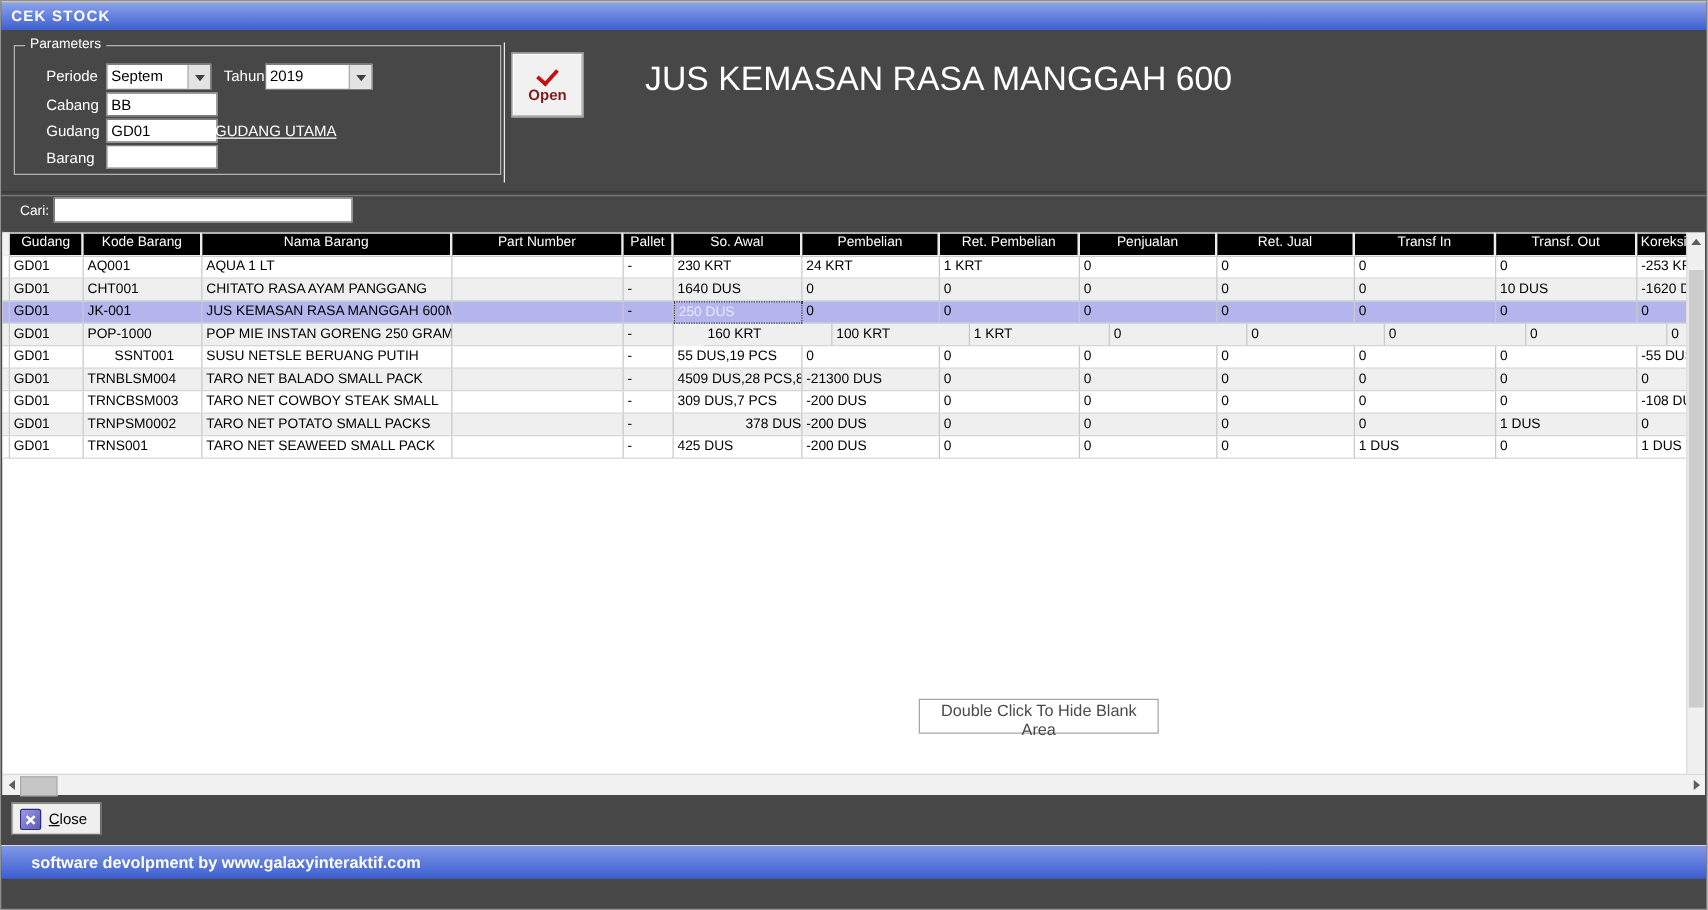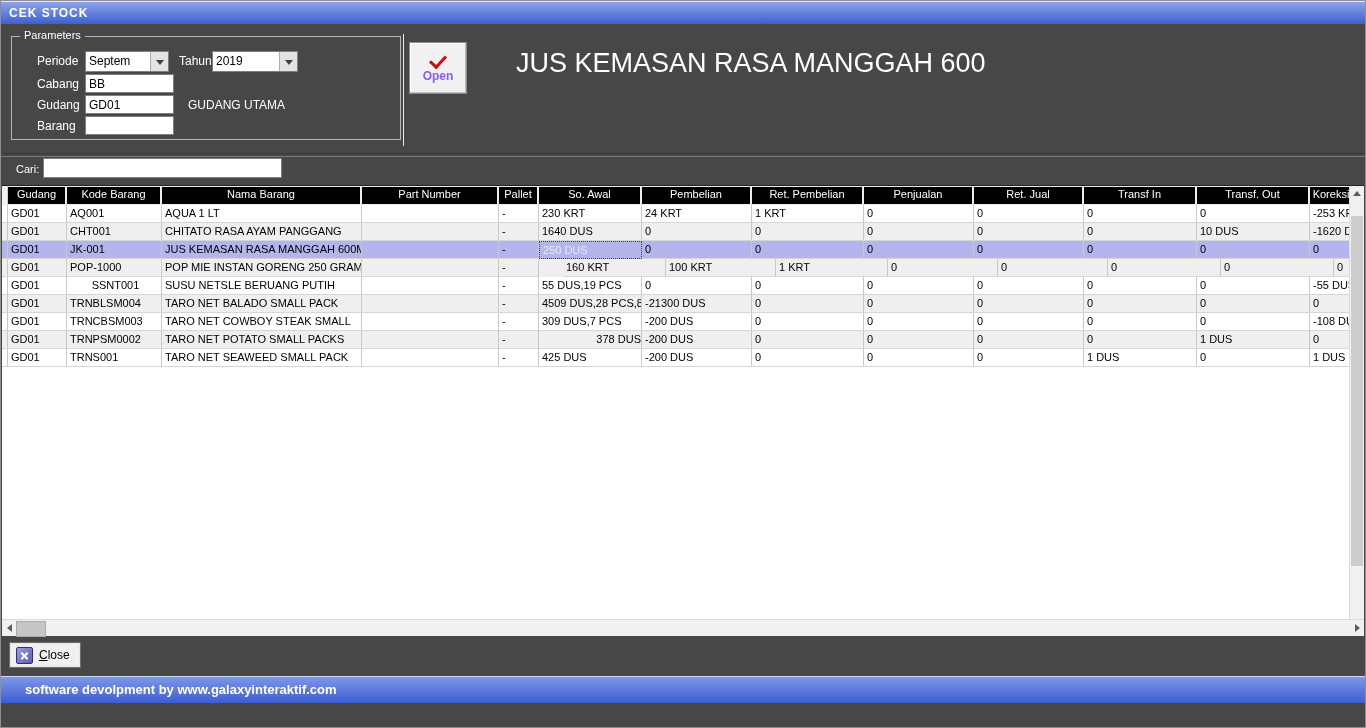--- a/index.html
+++ b/index.html
@@ -37,21 +37,21 @@
   .combo .val{flex:1;font-size:12px;padding:2px 0 0 3px;overflow:hidden;white-space:nowrap;}
   .combo .btn{width:17px;flex:none;background:#e3e3e3;border-left:1px solid #adadad;display:flex;align-items:center;justify-content:center;}
   .combo .btn i{display:block;width:0;height:0;border:4px solid transparent;border-top:5px solid #404040;margin-top:5px;}
 
   .vdivider{position:absolute;left:402px;top:10px;width:1px;height:112px;background:#ececec;}
 
   .openbtn{position:absolute;left:408px;top:18px;width:58px;height:52px;background:#f1f1f1;border:1px solid #8a8a8a;
            display:flex;flex-direction:column;align-items:center;justify-content:center;gap:4px;cursor:default;
            font-family:"Liberation Sans",sans-serif;box-shadow:inset -1px -1px 0 #bdbdbd,inset 1px 1px 0 #ffffff;}
   .check{display:block;width:13px;height:7px;border-left:3px solid #c70f0f;border-bottom:3px solid #c70f0f;transform:rotate(-48deg);margin-top:2px;}
-  .openbtn .lbl{font-weight:bold;font-size:12px;color:#8b5cf6;}
+  .openbtn .lbl{font-weight:bold;font-size:12px;color:#7f1d1d;}
 
   .itemtitle{position:absolute;left:515px;top:24px;color:#fff;font-size:27px;white-space:nowrap;}
   .akhir{position:absolute;left:412px;top:80px;color:#fff;font-size:24px;white-space:nowrap;}
   .akhir .v{margin-left:16px;}
 
   .hdivider{position:absolute;left:0;top:129px;width:100%;height:2px;border-top:1px solid #383838;border-bottom:1px solid #7a7a7a;}
   .cari-label{position:absolute;left:15px;top:139px;color:#fff;font-size:11px;}
   .cari-input{left:42px;top:134px;width:239px;height:20px;}
 
   
@@ -124,21 +124,21 @@
         <span class="btn">
             <i></i>
           </span>
       </div>
 
       <span class="plabel" style="left:25px;top:40px;">Cabang</span>
       <input class="txt" style="left: 73px; top: 37px; width: 89px; height: 19px;" value="BB">
 
       <span class="plabel" style="left:25px;top:61px;">Gudang</span>
       <input class="txt" style="left: 73px; top: 58px; width: 89px; height: 19px;" value="GD01">
-      <span class="plabel" style="left:176px;top:61px;">GUDANG UTAMA</span>
+      <span class="plabel" style="left:160px;top:61px;text-decoration:underline;">GUDANG UTAMA</span>
 
       <span class="plabel" style="left:25px;top:82px;">Barang</span>
       <input class="txt" style="left: 73px; top: 79px; width: 89px; height: 19px;" value="">
     </div>
 
     <div class="vdivider"></div>
 
     <button class="openbtn">
       <span class="check"></span>
       <span class="lbl">Open</span>
@@ -308,20 +308,21 @@
               <div class="cell" style="width: 103px;">425 DUS</div>
               <div class="cell" style="width: 110px;">-200 DUS</div>
               <div class="cell" style="width: 112px;">0</div>
               <div class="cell" style="width: 110px;">0</div>
               <div class="cell" style="width: 110px;">0</div>
               <div class="cell" style="width: 113px;">1 DUS</div>
               <div class="cell" style="width: 113px;">0</div>
               <div class="cell" style="width: 44px;">1 DUS</div>
             </div>
           </div>
+        <button class="blankbtn">Double Click To Hide Blank Area</button>
       </div>
       <div class="vscroll">
         <div class="varrow">
             <i></i>
           </div>
         <div class="vthumb"></div>
       </div>
       <div class="hscroll">
         <div class="harrow left">
             <i></i>

